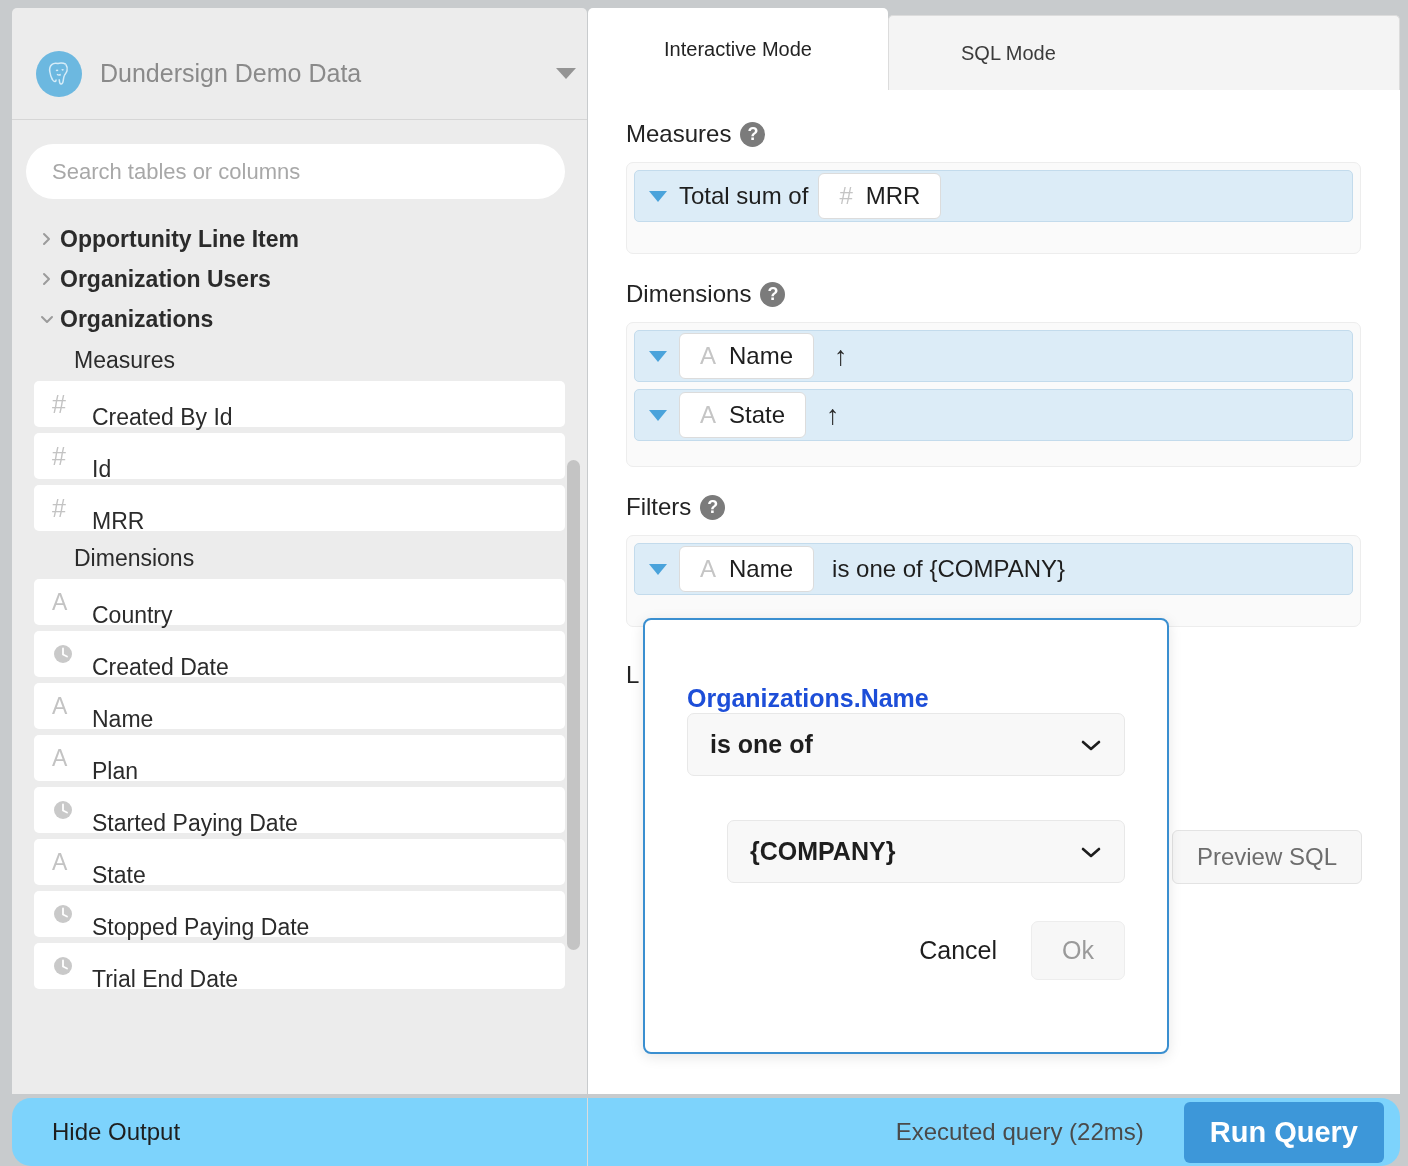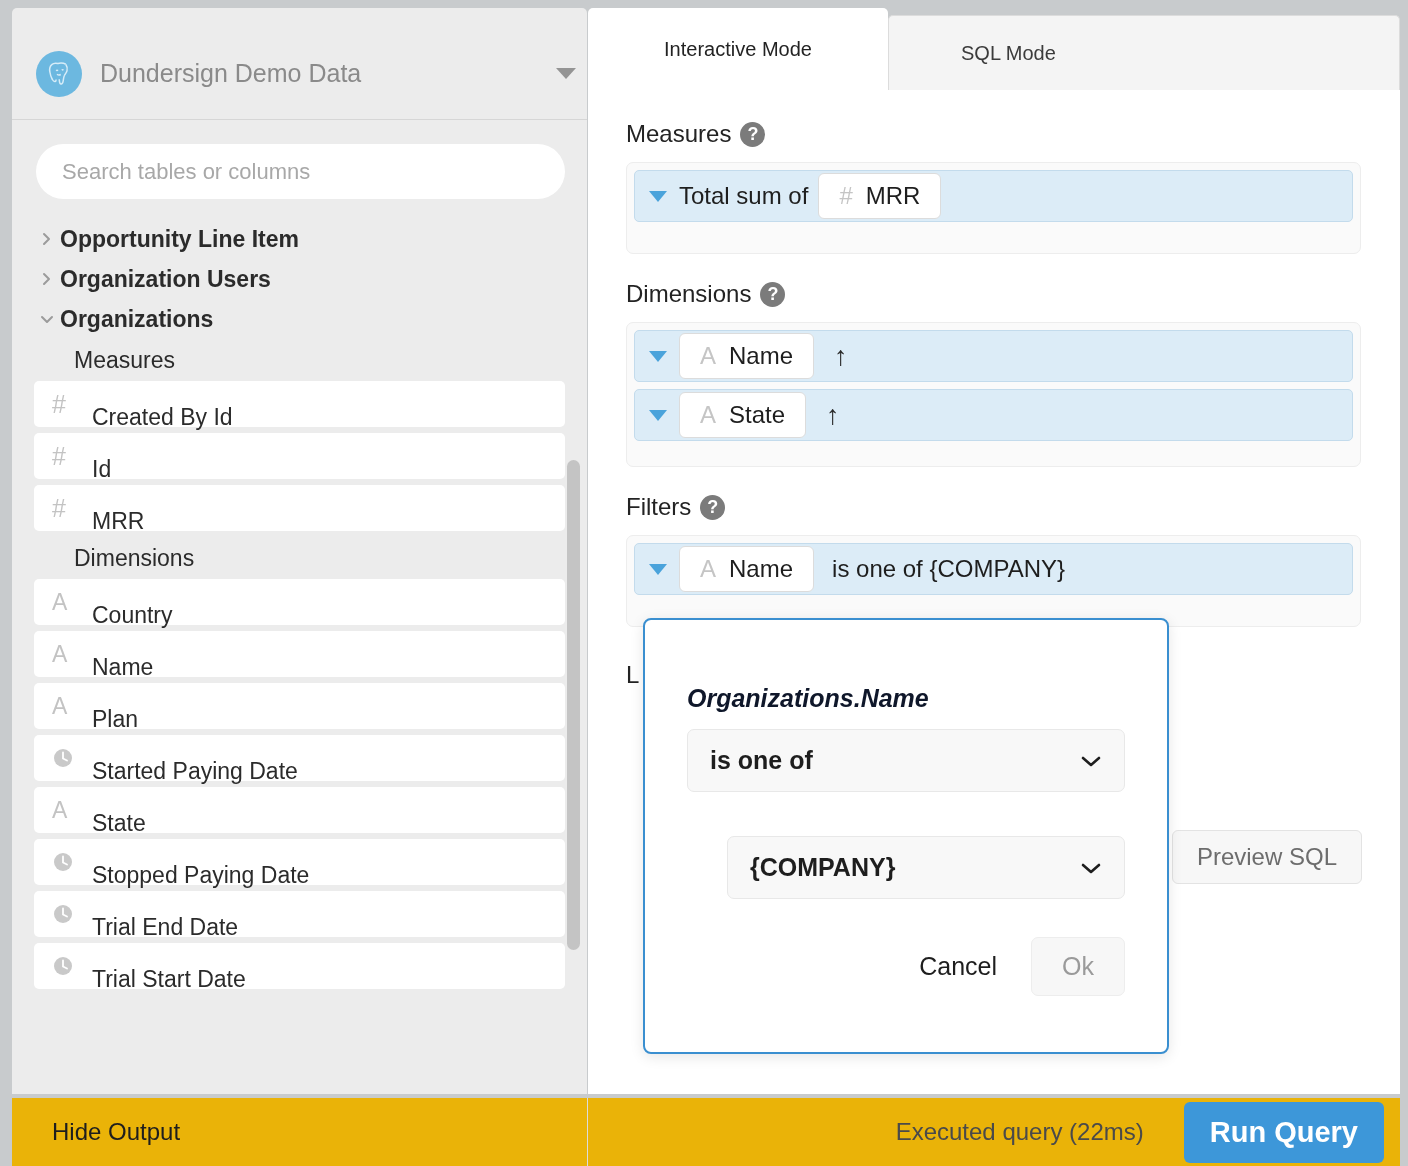--- a/index.html
+++ b/index.html
@@ -46,21 +46,21 @@
     flex: 1 1 auto;
     white-space: nowrap;
   }
   .caret-down {
     width: 0; height: 0;
     border-left: 10px solid transparent;
     border-right: 10px solid transparent;
     border-top: 11px solid #949494;
     flex: 0 0 auto;
   }
-  .search-wrap { padding: 24px 22px 14px 24px; }
+  .search-wrap { padding: 24px 22px 14px 14px; }
   .search-input {
     width: 100%; height: 55px;
     border-radius: 28px;
     border: none;
     background: #fff;
     padding: 0 26px;
     font-size: 22px;
     color: #3a3a3a;
     font-family: "Liberation Sans", sans-serif;
     outline: none;
@@ -272,23 +272,21 @@
     background: #fff;
     border: 2px solid #3a8fd0;
     border-radius: 8px;
     box-shadow: 0 3px 14px rgba(0,0,0,.10);
     padding: 64px 42px 0 42px;
     z-index: 50;
   }
   .modal-title {
     font-size: 25px;
     font-weight: bold;
-    color: #0f172a;
-    margin-bottom: 16px;
-    font-style: italic;
+    color: #1d4ed8;
   }
   .modal-select {
     background: #f8f8f8;
     border: 1px solid #e8e8e8;
     border-radius: 7px;
     height: 63px;
     display: flex; align-items: center;
     padding: 0 22px;
     font-size: 25px;
     color: #1e1e1e;
@@ -323,23 +321,24 @@
     padding: 14px 30px;
     font-family: "Liberation Sans", sans-serif;
     cursor: pointer;
   }
 
   
   .bottom-bar {
     position: absolute;
     left: 12px; top: 1098px;
     width: 1388px; height: 68px;
-    background: #eab308;
+    background: #7dd3fc;
     display: flex; align-items: center;
     padding: 0 16px 0 40px;
+    border-radius: 19px;
   }
   .hide-output {
     font-size: 24px;
     color: #1e1e1e;
     cursor: pointer;
   }
   .spacer { flex: 1 1 auto; }
   .exec-status {
     font-size: 24px;
     color: #4a4a4a;
@@ -431,20 +430,29 @@
         <span class="field-name">MRR</span>
       </div>
 
       <div class="group-label">Dimensions</div>
 
       <div class="field-row">
         <span class="field-icon">A</span>
         <span class="field-name">Country</span>
       </div>
       <div class="field-row">
+        <span class="field-icon">
+          <svg width="22" height="22" viewBox="0 0 22 22">
+              <circle cx="11" cy="11" r="9" fill="#c9c9c9"></circle>
+              <path d="M11 5.5v6l4 2" stroke="#fff" stroke-width="1.8" fill="none" stroke-linecap="round"></path>
+            </svg>
+        </span>
+        <span class="field-name">Created Date</span>
+      </div>
+      <div class="field-row">
         <span class="field-icon">A</span>
         <span class="field-name">Name</span>
       </div>
       <div class="field-row">
         <span class="field-icon">A</span>
         <span class="field-name">Plan</span>
       </div>
       <div class="field-row">
         <span class="field-icon">
           <svg width="22" height="22" viewBox="0 0 22 22">
@@ -468,29 +476,20 @@
         <span class="field-name">Stopped Paying Date</span>
       </div>
       <div class="field-row">
         <span class="field-icon">
           <svg width="22" height="22" viewBox="0 0 22 22">
               <circle cx="11" cy="11" r="9" fill="#c9c9c9"></circle>
               <path d="M11 5.5v6l4 2" stroke="#fff" stroke-width="1.8" fill="none" stroke-linecap="round"></path>
             </svg>
         </span>
         <span class="field-name">Trial End Date</span>
-      </div>
-      <div class="field-row">
-        <span class="field-icon">
-          <svg width="22" height="22" viewBox="0 0 22 22">
-              <circle cx="11" cy="11" r="9" fill="#c9c9c9"></circle>
-              <path d="M11 5.5v6l4 2" stroke="#fff" stroke-width="1.8" fill="none" stroke-linecap="round"></path>
-            </svg>
-        </span>
-        <span class="field-name">Trial Start Date</span>
       </div>
     </div>
 
     <div class="sb-scroll-thumb"></div>
   </div>
 
   <div class="right-panel">
 
     <div class="tabs">
       <div class="tab active">

